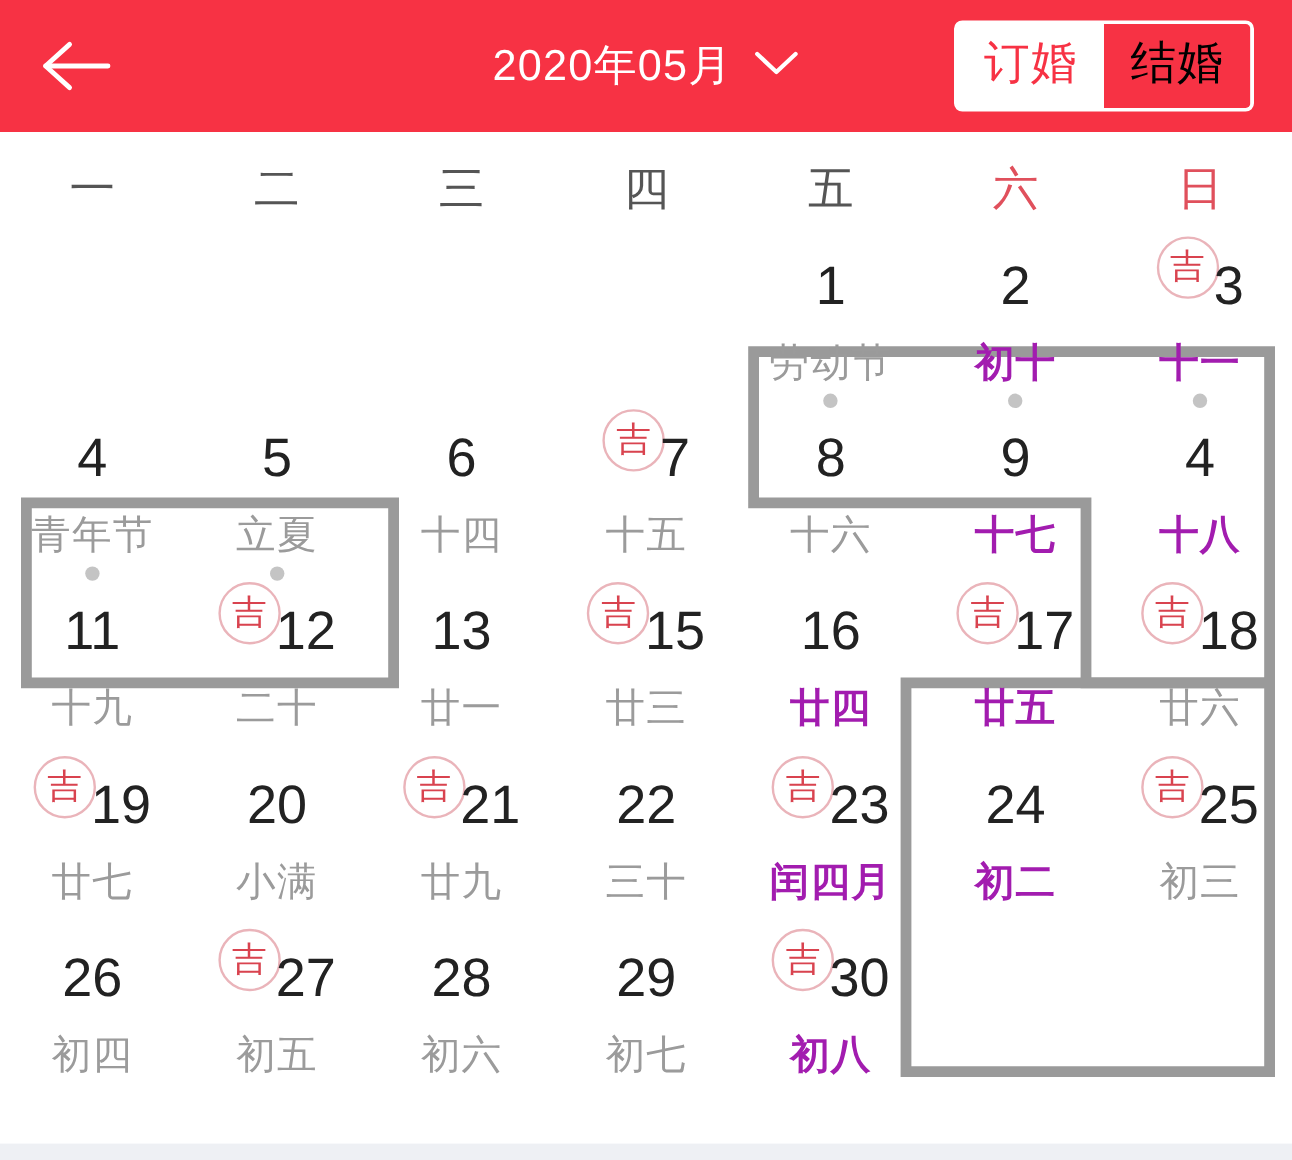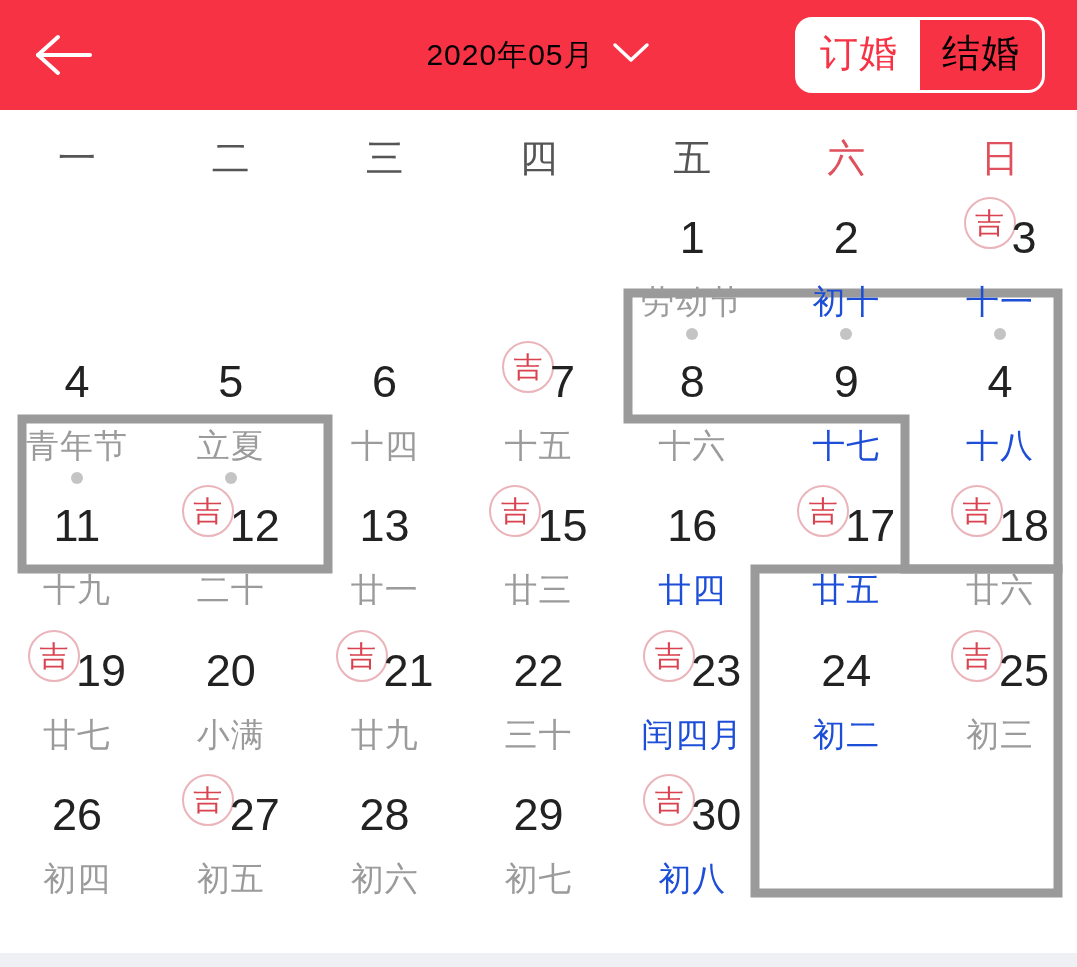--- a/index.html
+++ b/index.html
@@ -51,36 +51,36 @@
     pointer-events: none;
   }
   .title-inner {
     display: flex;
     align-items: center;
     gap: 16px;
     pointer-events: auto;
     cursor: pointer;
   }
   .title-text {
-    color: #000000;
-    font-size: 30px;
+    color: #ffffff;
+    font-size: 36px;
     font-weight: 400;
     letter-spacing: 1px;
     line-height: 1;
   }
   .chevron { display: block; }
 
   .seg-toggle {
     position: absolute;
     right: 32px;
     top: 50%;
     transform: translateY(-50%);
     display: flex;
     border: 3px solid #ffffff;
-    border-radius: 17px;
+    border-radius: 7px;
     overflow: hidden;
     background: #ffffff;
   }
   .seg {
     font-size: 38px;
     line-height: 1;
     padding: 14px 22px 18px 22px;
     cursor: pointer;
     letter-spacing: 1px;
   }
@@ -163,21 +163,21 @@
   }
 
   .sub {
     font-size: 33px;
     line-height: 1;
     margin-top: 14px;
     color: #9b9b9b;
     letter-spacing: 1px;
     text-align: right;
   }
-  .sub.red { color: #1d4ed8; }
+  .sub.red { color: #a21caf; font-weight: bold; }
 
   .dot {
     width: 12px;
     height: 12px;
     border-radius: 50%;
     background: #c4c4c4;
     margin-top: 10px;
   }
   .dot.hidden { visibility: hidden; }
 

